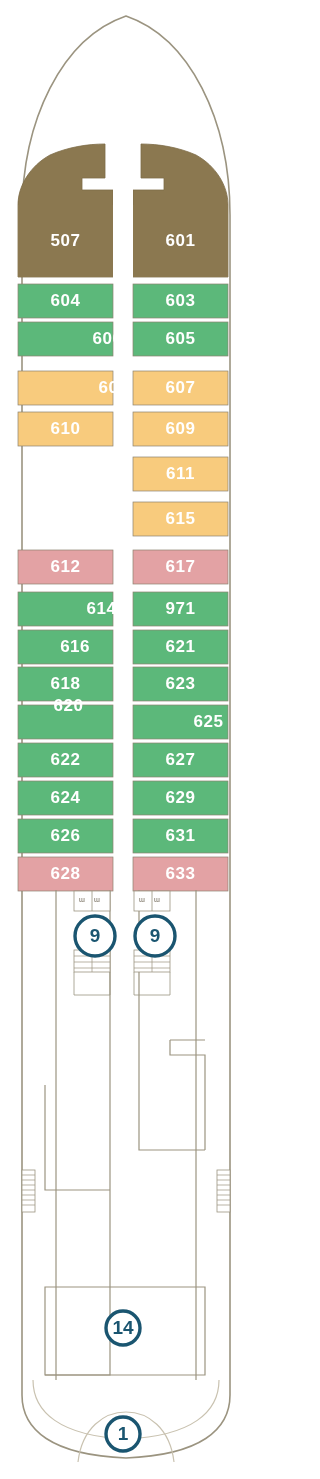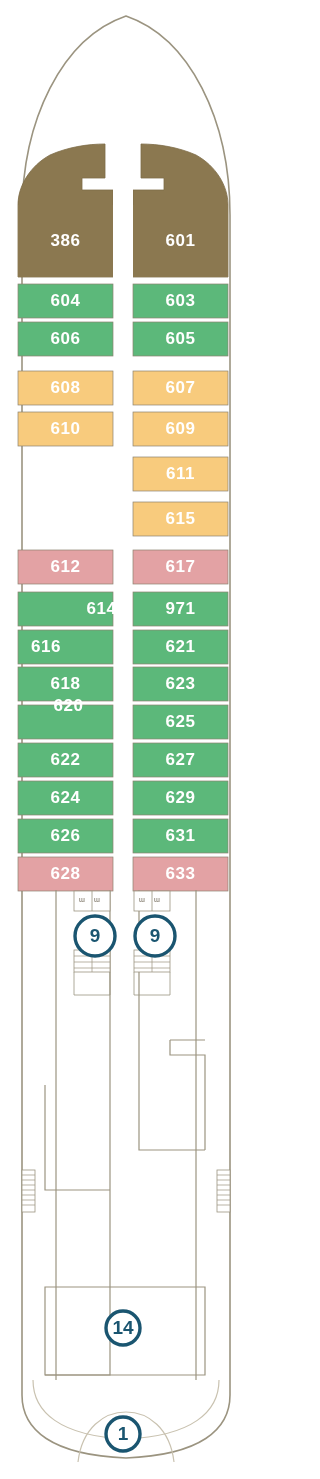--- a/index.html
+++ b/index.html
@@ -157,46 +157,46 @@
 
   <g id="marker-circles">
       <circle cx="95" cy="936" r="20" fill="#ffffff" stroke="#1a5570" stroke-width="3.4"></circle>
       <circle cx="155" cy="936" r="20" fill="#ffffff" stroke="#1a5570" stroke-width="3.4"></circle>
       <circle cx="123" cy="1328" r="17" fill="#ffffff" stroke="#1a5570" stroke-width="3.4"></circle>
       <circle cx="123" cy="1434" r="17" fill="#ffffff" stroke="#1a5570" stroke-width="3.4"></circle>
     </g>
 </svg>
 
 <div id="cabin-text-layer">
-    <div class="cabin-label" style="left: 18px; width: 95px; top: 231px;">386</div>
+    <div class="cabin-label" style="left: 18px; width: 95px; top: 231px;">507</div>
     <div class="cabin-label" style="left: 18px; width: 95px; top: 291px;">604</div>
-    <div class="cabin-label" style="left: 18px; width: 95px; top: 329px;">606</div>
-    <div class="cabin-label" style="left: 18px; width: 95px; top: 378px;">608</div>
+    <div class="cabin-label" style="left: 18px; width: 95px; top: 329px; padding-left: 42px;">606</div>
+    <div class="cabin-label" style="left: 18px; width: 95px; top: 378px; padding-left: 48px;">608</div>
     <div class="cabin-label" style="left: 18px; width: 95px; top: 419px;">610</div>
     <div class="cabin-label" style="left: 18px; width: 95px; top: 557px;">612</div>
     <div class="cabin-label" style="left: 18px; width: 95px; top: 599px; padding-left: 36px;">614</div>
-    <div class="cabin-label" style="left: 10px; width: 72px; top: 637px;">616</div>
+    <div class="cabin-label" style="left: 18px; width: 72px; top: 637px; text-align: right;">616</div>
     <div class="cabin-label" style="left: 18px; width: 95px; top: 674px;">618</div>
     <div class="cabin-label" style="left: 18px; width: 85px; top: 696px; padding-left: 8px;">620</div>
     <div class="cabin-label" style="left: 18px; width: 95px; top: 750px;">622</div>
     <div class="cabin-label" style="left: 18px; width: 95px; top: 788px;">624</div>
     <div class="cabin-label" style="left: 18px; width: 95px; top: 826px;">626</div>
     <div class="cabin-label" style="left: 18px; width: 95px; top: 864px;">628</div>
     <div class="cabin-label" style="left: 133px; width: 95px; top: 231px;">601</div>
     <div class="cabin-label" style="left: 133px; width: 95px; top: 291px;">603</div>
     <div class="cabin-label" style="left: 133px; width: 95px; top: 329px;">605</div>
     <div class="cabin-label" style="left: 133px; width: 95px; top: 378px;">607</div>
     <div class="cabin-label" style="left: 133px; width: 95px; top: 419px;">609</div>
     <div class="cabin-label" style="left: 133px; width: 95px; top: 464px;">611</div>
     <div class="cabin-label" style="left: 133px; width: 95px; top: 509px;">615</div>
     <div class="cabin-label" style="left: 133px; width: 95px; top: 557px;">617</div>
     <div class="cabin-label" style="left: 133px; width: 95px; top: 599px;">971</div>
     <div class="cabin-label" style="left: 133px; width: 95px; top: 637px;">621</div>
     <div class="cabin-label" style="left: 133px; width: 95px; top: 674px;">623</div>
-    <div class="cabin-label" style="left: 133px; width: 95px; top: 712px;">625</div>
+    <div class="cabin-label" style="left: 133px; width: 95px; top: 712px; padding-left: 28px;">625</div>
     <div class="cabin-label" style="left: 133px; width: 95px; top: 750px;">627</div>
     <div class="cabin-label" style="left: 133px; width: 95px; top: 788px;">629</div>
     <div class="cabin-label" style="left: 133px; width: 95px; top: 826px;">631</div>
     <div class="cabin-label" style="left: 133px; width: 95px; top: 864px;">633</div>
   </div>
 <div id="marker-text-layer">
     <div class="marker-label" style="left: 65px; width: 60px; top: 925px;">9</div>
     <div class="marker-label" style="left: 125px; width: 60px; top: 925px;">9</div>
     <div class="marker-label" style="left: 93px; width: 60px; top: 1317px;">14</div>
     <div class="marker-label" style="left: 93px; width: 60px; top: 1423px;">1</div>

